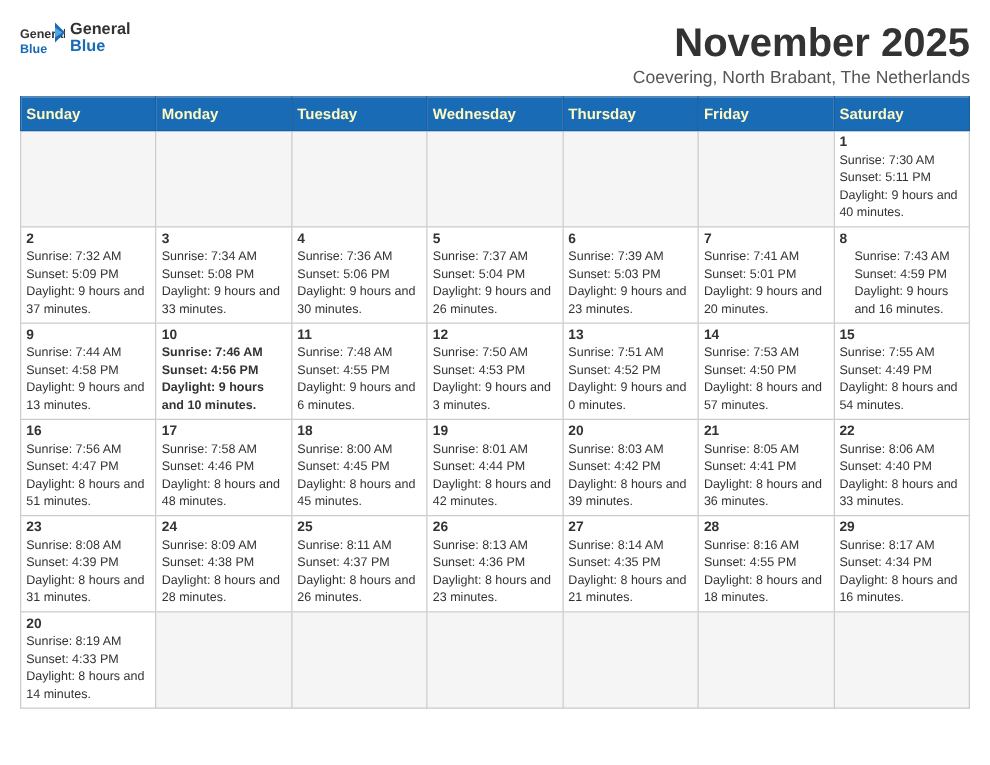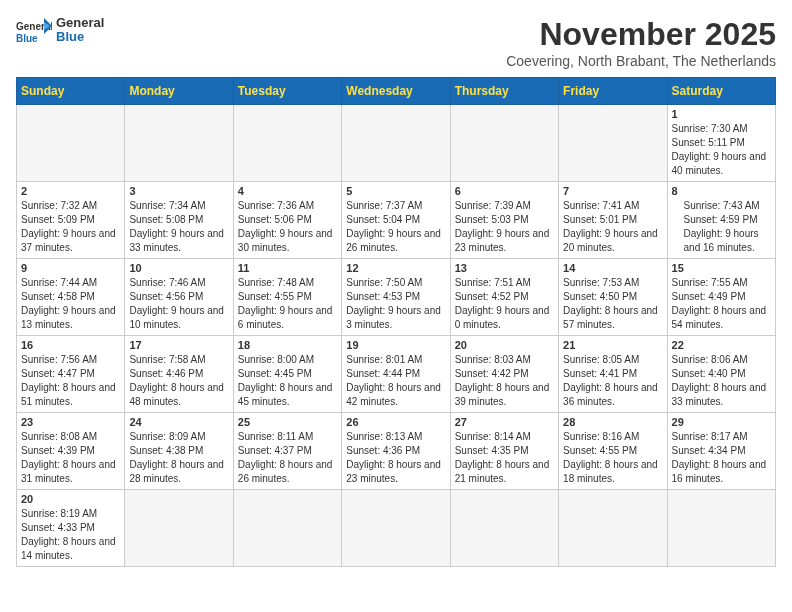--- a/index.html
+++ b/index.html
@@ -37,21 +37,21 @@
       font-size: 14px;
       color: #555;
     }
     .calendar {
       width: 100%;
       border-collapse: collapse;
       border: 1px solid #ccc;
     }
     .calendar th {
       background: #1a6bb5;
-      color: #fde047;
+      color: #fef9c3;
       font-size: 12px;
       font-weight: bold;
       padding: 6px 4px;
       text-align: left;
       border: 1px solid #1a5fa0;
     }
     .calendar td {
       width: 108px;
       vertical-align: top;
       border: 1px solid #ccc;
@@ -175,21 +175,21 @@
       </tr>
       <tr>
         <td>
           <span class="day-number">9</span>
           <div class="day-info" style="white-space: pre-line;">Sunrise: 7:44 AM
 Sunset: 4:58 PM
 Daylight: 9 hours and 13 minutes.</div>
         </td>
         <td>
           <span class="day-number">10</span>
-          <div class="day-info" style="white-space: pre-line;">Sunrise: 7:46 AM
+          <div class="day-info" style="white-space: pre-line; font-weight: bold;">Sunrise: 7:46 AM
 Sunset: 4:56 PM
 Daylight: 9 hours and 10 minutes.</div>
         </td>
         <td>
           <span class="day-number">11</span>
           <div class="day-info" style="white-space: pre-line;">Sunrise: 7:48 AM
 Sunset: 4:55 PM
 Daylight: 9 hours and 6 minutes.</div>
         </td>
         <td>

